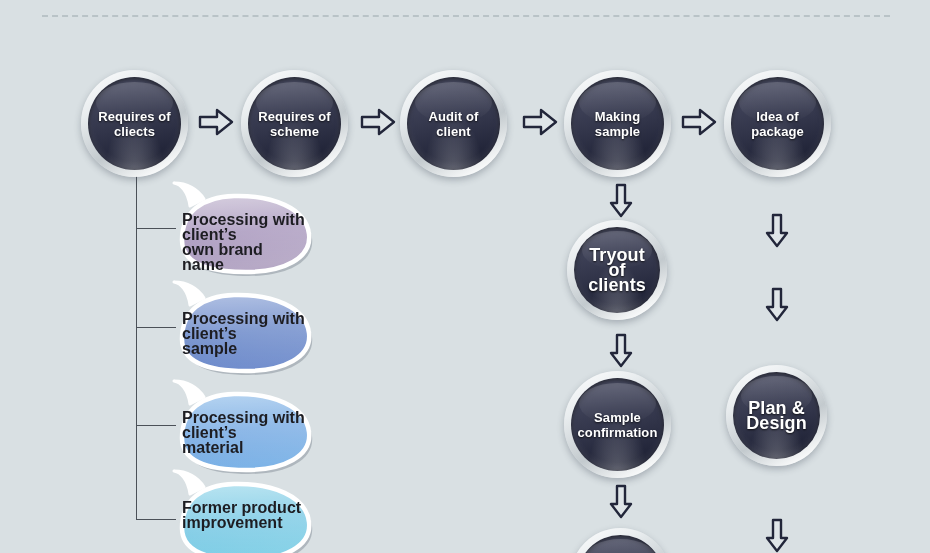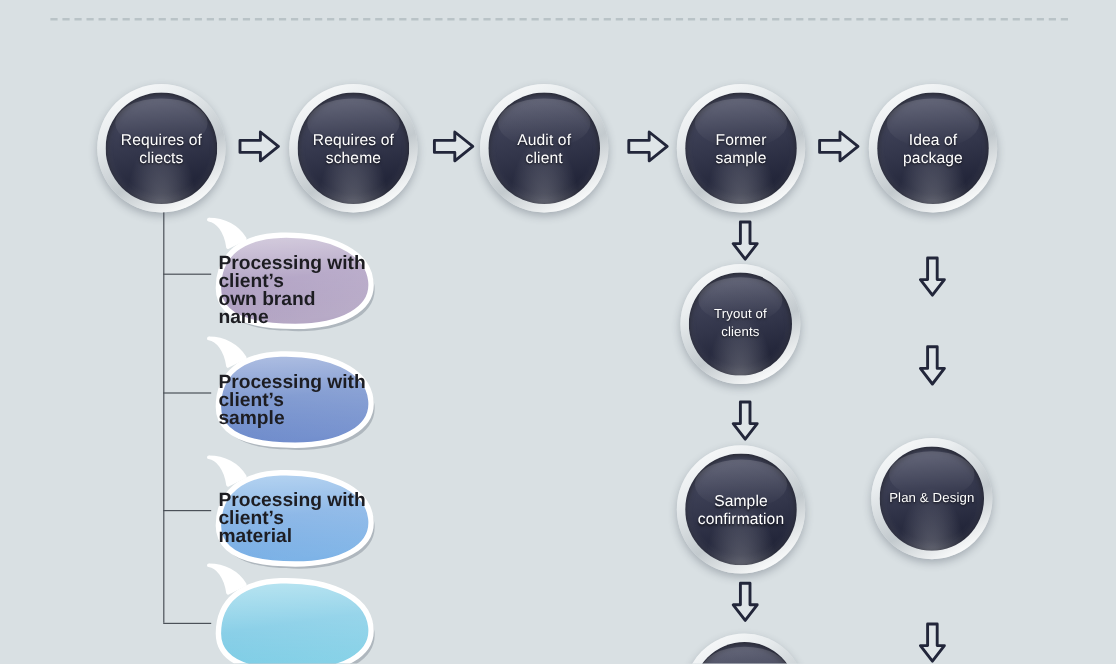--- a/index.html
+++ b/index.html
@@ -41,30 +41,30 @@
   }
   .node .inner::before{
     content:"";position:absolute;left:9%;top:5%;width:82%;height:44%;
     border-radius:50%;
     background:linear-gradient(180deg,rgba(255,255,255,.16),rgba(255,255,255,0));
     pointer-events:none;
   }
   .node .label{
     position:relative;z-index:2;
     color:#ffffff;
-    font-weight:normal;
+    font-weight:bold;
     font-size:13px;
     line-height:15px;
     text-align:center;
     letter-spacing:.1px;
     text-shadow:0 1px 2px rgba(0,0,0,.75);
     padding:0 6px;
     white-space:pre-line;
   }
-  .node.small .label{font-size:11px;}
+  .node.small .label{font-size:18px;}
 
   
   .bubble{
     position:absolute;
     box-sizing:border-box;
   }
   .bubble svg{position:absolute;left:0;top:0;overflow:visible;}
   .bubble .btext{
     position:absolute;
     z-index:3;
@@ -182,20 +182,22 @@
               <stop offset="100%" stop-color="#ffffff" stop-opacity="0"></stop>
             </linearGradient>
           </defs>
           <g>
             <path d="M14,58 C14,30 34,15 66,14 C104,13 138,26 141,52 C144,76 116,90 78,90 C40,90 14,82 14,58 Z" fill="rgba(70,80,95,0.28)" transform="translate(3,4)"></path>
           </g>
           <path d="M22,24 C20,10 13,2 6,1 C19,1 30,7 36,17 Z" fill="#ffffff" stroke="#ffffff" stroke-width="3" stroke-linejoin="round"></path>
           <path d="M14,58 C14,30 34,15 66,14 C104,13 138,26 141,52 C144,76 116,90 78,90 C40,90 14,82 14,58 Z" fill="url(#bg3)" stroke="#ffffff" stroke-width="4.5" stroke-linejoin="round"></path>
           <path d="M14,58 C14,30 34,15 66,14 C104,13 138,26 141,52 C144,76 116,90 78,90 C40,90 14,82 14,58 Z" fill="url(#bg3s)"></path>
         </svg>
+        <div class="btext" style="left: 14px; top: 30px; width: 126px;">Former product
+improvement</div>
       </div>
     </div>
 
   <div id="right-arrows">
       <div class="arrow" style="left: 198px; top: 107px;">
         <svg width="36" height="30" viewBox="0 0 36 30">
           <path d="M2,10 L19,10 L19,3 L34,15 L19,27 L19,20 L2,20 Z" fill="#dfe5e8" stroke="#22263a" stroke-width="2.4" stroke-linejoin="round"></path>
         </svg>
       </div>
       <div class="arrow" style="left: 360px; top: 107px;">
@@ -262,21 +264,21 @@
         </div>
       </div>
       <div class="node" style="left: 400px; top: 70px; width: 107px; height: 107px;">
         <div class="inner">
           <div class="label">Audit of
 client</div>
         </div>
       </div>
       <div class="node" style="left: 564px; top: 70px; width: 107px; height: 107px;">
         <div class="inner">
-          <div class="label">Former
+          <div class="label">Making
 sample</div>
         </div>
       </div>
       <div class="node" style="left: 724px; top: 70px; width: 107px; height: 107px;">
         <div class="inner">
           <div class="label">Idea of
 package</div>
         </div>
       </div>
       <div class="node small" style="left: 567px; top: 220px; width: 100px; height: 100px;">

